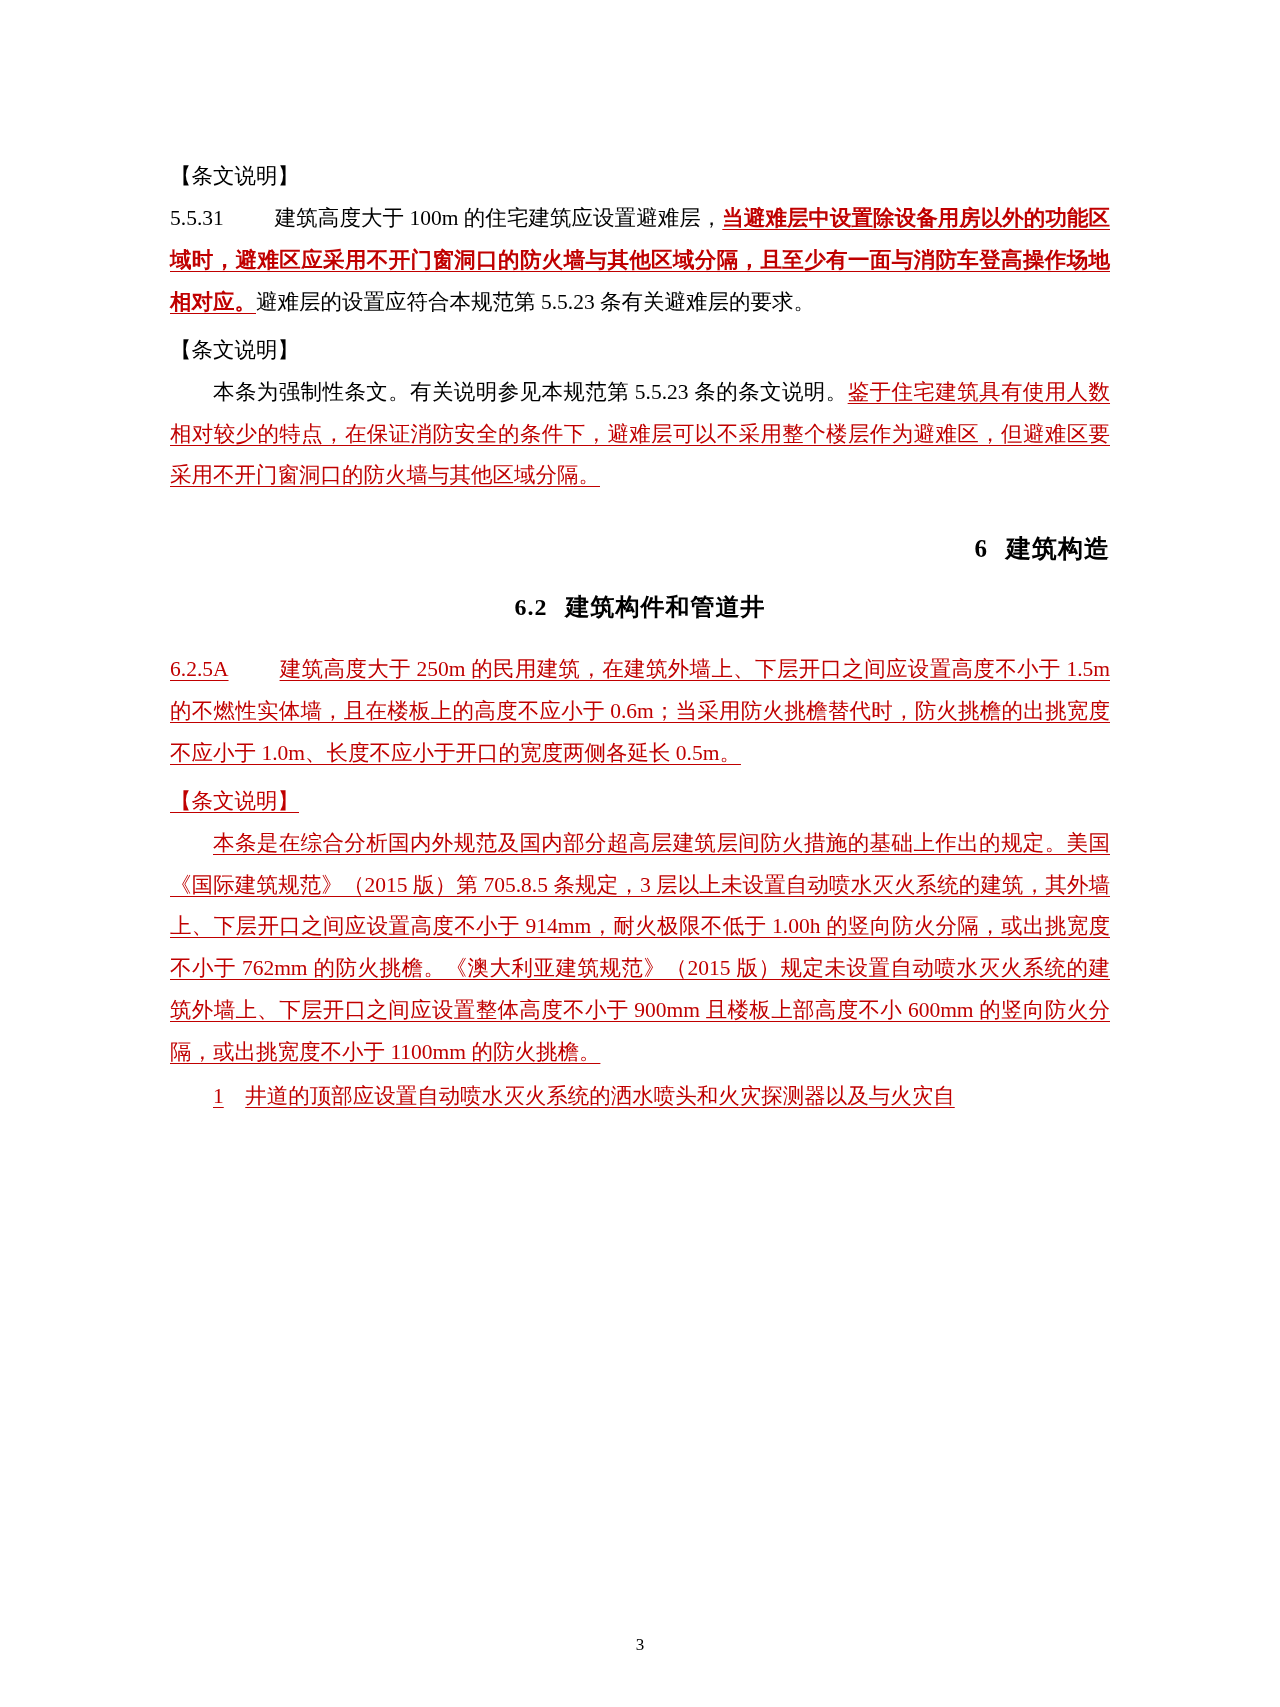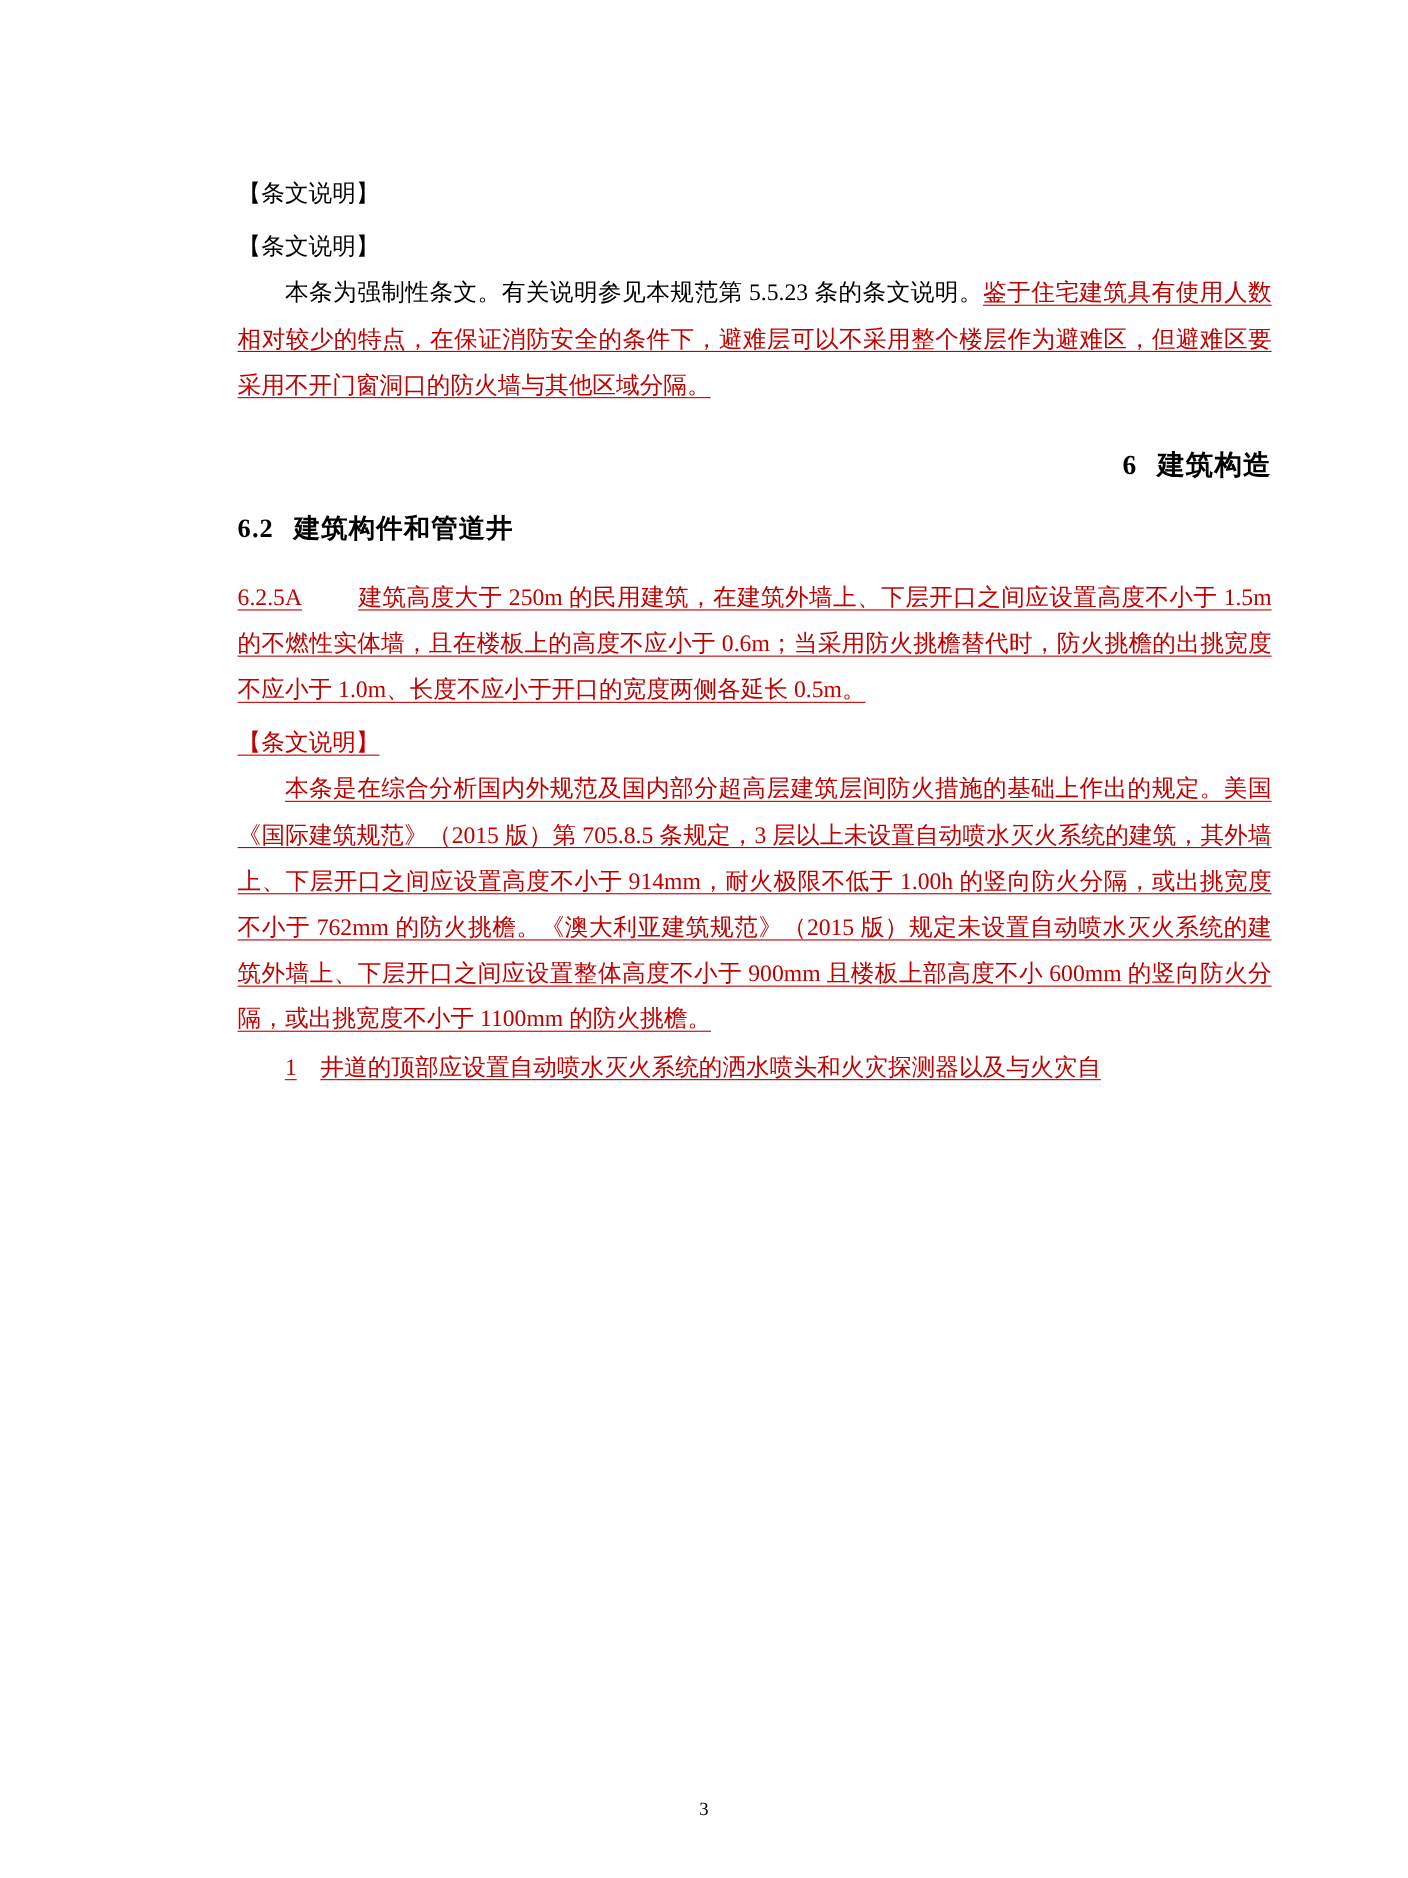--- a/index.html
+++ b/index.html
@@ -21,21 +21,20 @@
     height: 1707px;
     box-sizing: border-box;
     padding: 150px 170px 0 170px;
   }
   .doc-body {
     width: 940px;
     font-size: 21.5px;
     line-height: 1.95;
     text-align: justify;
     text-justify: inter-ideograph;
-    margin-left: 46px;
   }
   .para {
     margin: 0 0 2px 0;
   }
   .indent2 {
     text-indent: 2em;
   }
   .label {
     margin: 6px 0 0 0;
   }
@@ -59,20 +58,21 @@
     font-family: "Liberation Serif", serif;
   }
   .heading1 {
     text-align: right;
     font-size: 25px;
     font-weight: bold;
     margin: 28px 0 10px 0;
     letter-spacing: 1px;
   }
   .heading2 {
+    text-align: center;
     font-size: 24px;
     font-weight: bold;
     margin: 4px 0 18px 0;
     letter-spacing: 1px;
   }
   .heading1 .h-num, .heading2 .h-num {
     margin-right: 18px;
   }
   .clause-no {
     margin-right: 8px;
@@ -93,20 +93,23 @@
 <body>
 
 <div class="page">
   <div class="doc-body">
 
     <p class="para label">
       <span>【条文说明】</span>
     </p>
 
 
+    <p class="para">
+      <span class="num clause-no">5.5.31</span><span class="sp2"></span><span class="blk">建筑高度大于 100m 的住宅建筑应设置避难层，</span><span class="redbold">当避难层中设置除设备用房以外的功能区域时，避难区应采用不开门窗洞口的防火墙与其他区域分隔，且至少有一面与消防车登高操作场地相对应。</span><span class="blk">避难层的设置应符合本规范第 5.5.23 条有关避难层的要求。</span>
+    </p>
 
     <p class="para label">
       <span>【条文说明】</span>
     </p>
 
     <p class="para indent2">
       <span class="blk">本条为强制性条文。有关说明参见本规范第 5.5.23 条的条文说明。</span><span class="redline">鉴于住宅建筑具有使用人数相对较少的特点，在保证消防安全的条件下，避难层可以不采用整个楼层作为避难区，但避难区要采用不开门窗洞口的防火墙与其他区域分隔。</span>
     </p>
 
     <h1 class="heading1">

